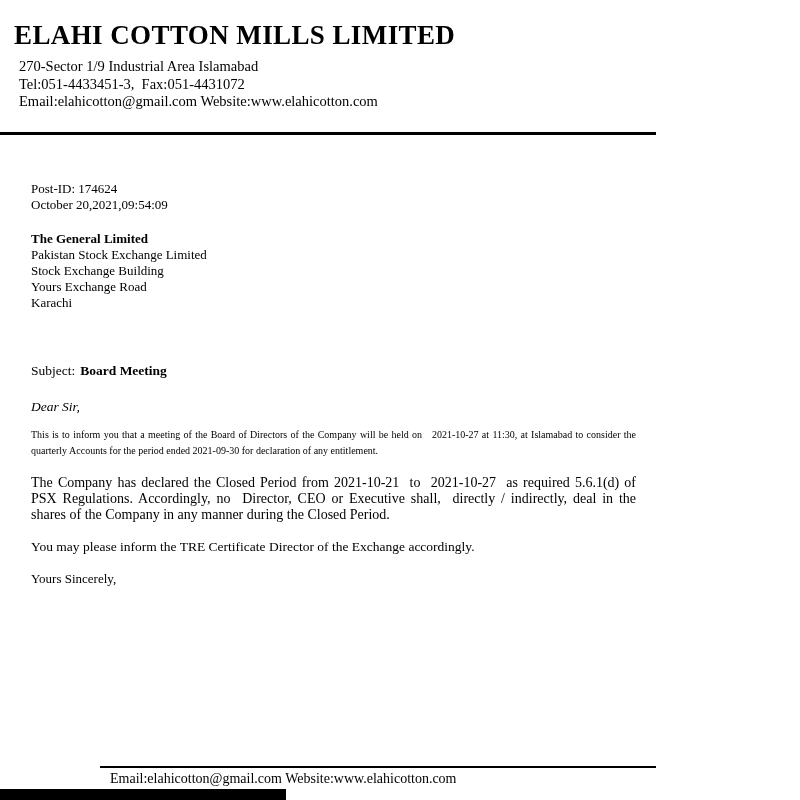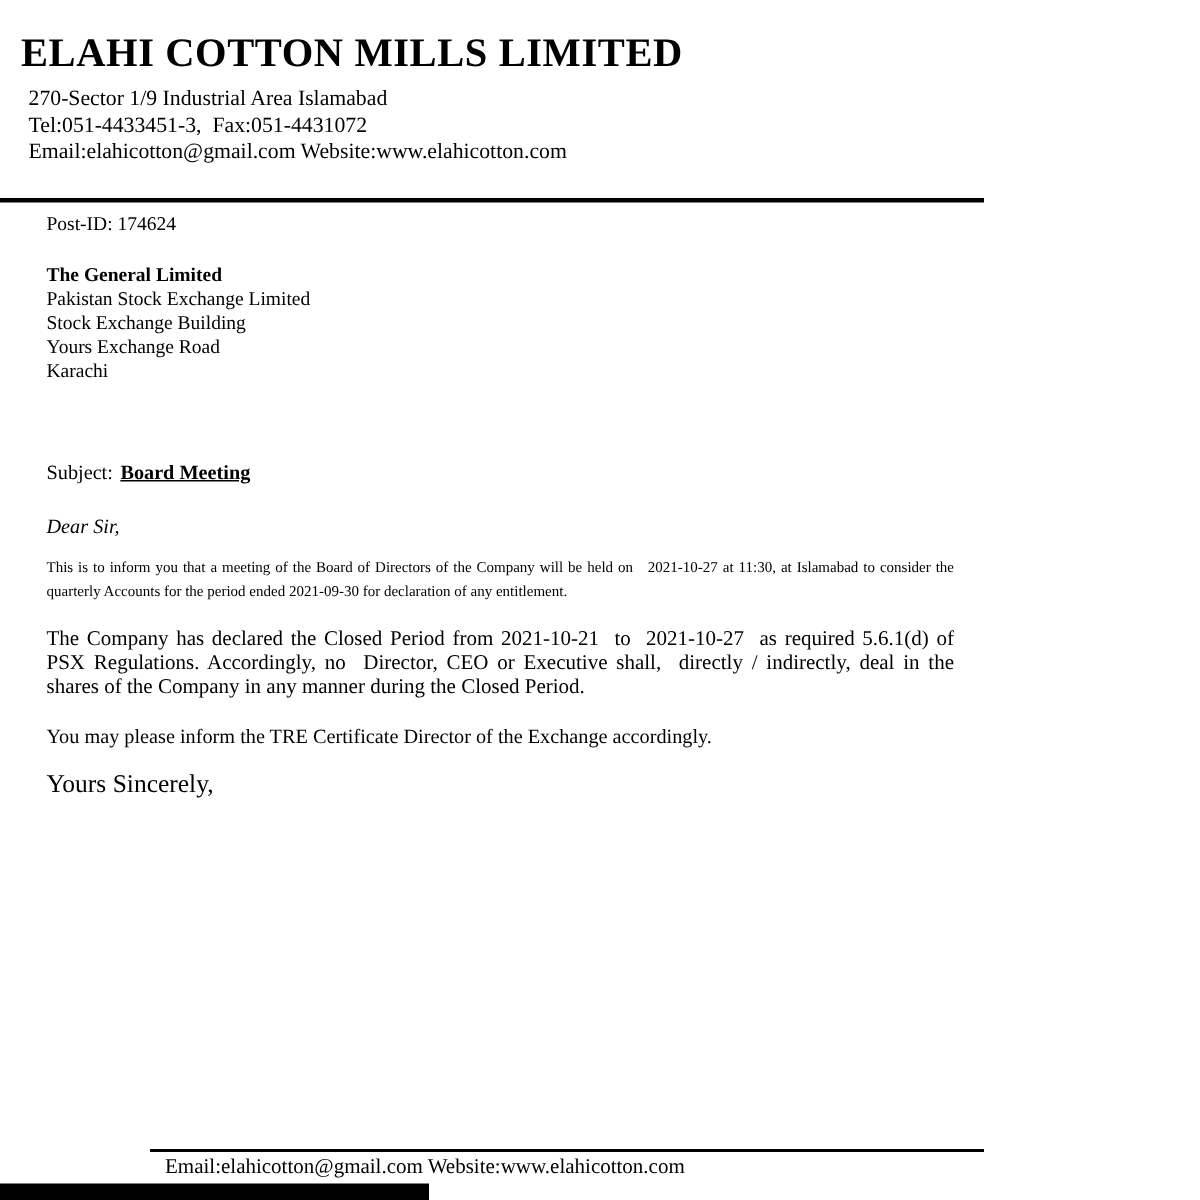--- a/index.html
+++ b/index.html
@@ -35,41 +35,41 @@
   .header-rule {
     height: 3px;
     background: #000000;
     margin-top: 21px;
     border: none;
   }
   .letter-body {
     padding: 6px 20px 0 31px;
     font-size: 13px;
     line-height: 16px;
+    margin-top: 40px;
   }
   .meta-line {
     white-space: pre-wrap;
   }
   .recipient {
     margin-top: 18px;
   }
   .recipient-line {
     line-height: 16px;
   }
   .bold {
     font-weight: bold;
   }
   .subject-row {
     margin-top: 52px;
     font-size: 13.5px;
   }
   .subject-value {
     font-weight: bold;
     margin-left: 5px;
-    text-decoration: underline;
   }
   p {
     margin: 0;
     white-space: pre-wrap;
   }
   .salutation {
     margin-top: 20px;
     font-size: 13.5px;
     font-style: italic;
   }
@@ -85,21 +85,21 @@
     line-height: 16px;
     text-align: justify;
   }
   .para-plain {
     margin-top: 16px;
     font-size: 13.5px;
     line-height: 16px;
   }
   .closing {
     margin-top: 16px;
-    font-size: 17px;
+    font-size: 13px;
   }
   .footer-rule {
     position: absolute;
     left: 100px;
     top: 766px;
     width: 600px;
     height: 2px;
     background: #000000;
   }
   .footer-contact {
@@ -127,20 +127,21 @@
     <div class="addr">270-Sector 1/9 Industrial Area Islamabad</div>
     <div class="addr">Tel:051-4433451-3,  Fax:051-4431072</div>
     <div class="addr">Email:elahicotton@gmail.com Website:www.elahicotton.com</div>
   </header>
 
   <div class="header-rule"></div>
 
   <main class="letter-body">
 
     <div class="meta-line">Post-ID: 174624</div>
+    <div class="meta-line">October 20,2021,09:54:09</div>
 
     <div class="recipient">
       <div class="recipient-line bold">The General Limited</div>
       <div class="recipient-line">Pakistan Stock Exchange Limited</div>
       <div class="recipient-line">Stock Exchange Building</div>
       <div class="recipient-line">Yours Exchange Road</div>
       <div class="recipient-line">Karachi</div>
     </div>
 
     <div class="subject-row">

